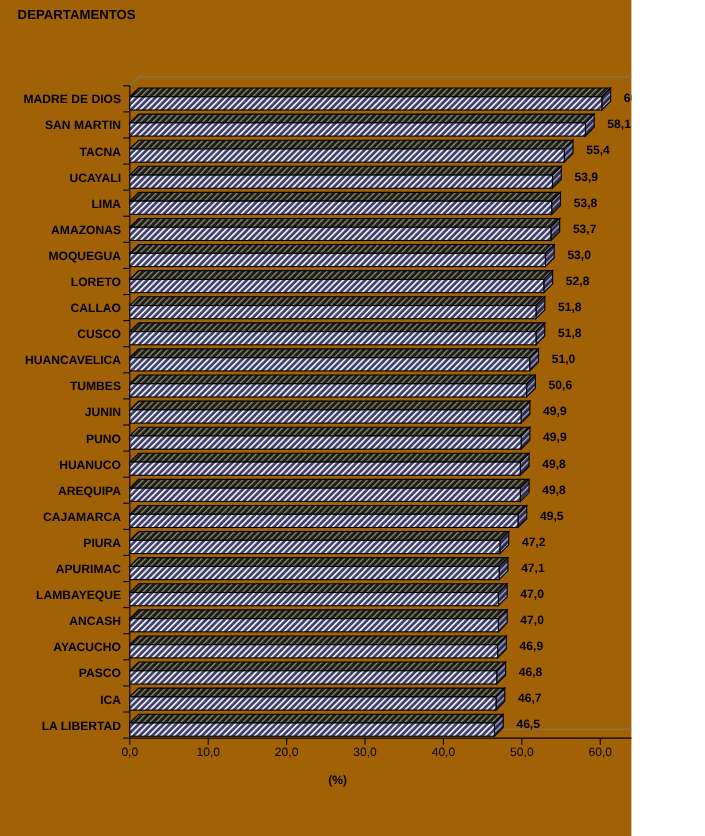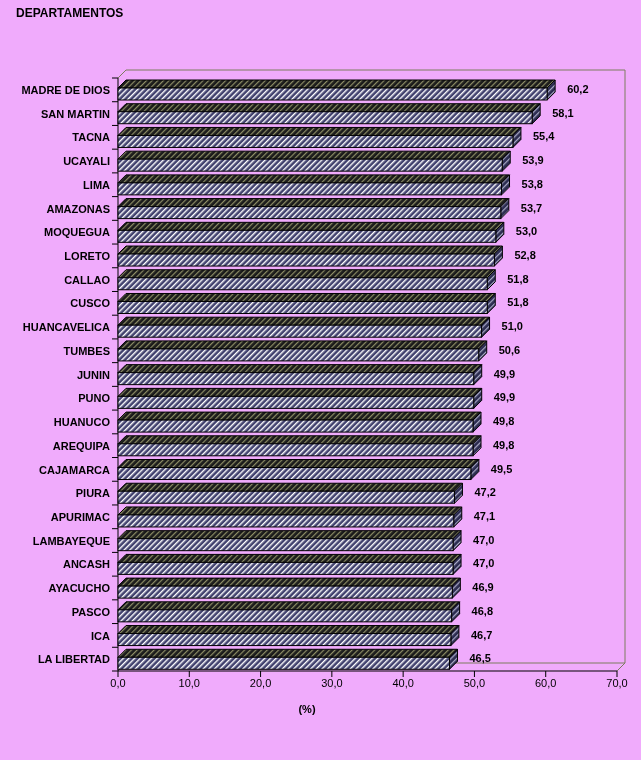--- a/index.html
+++ b/index.html
@@ -1,16 +1,16 @@
 <!DOCTYPE html>
 <html><head>
 <meta charset="utf-8">
 <style>
   html,body{margin:0;padding:0;background:#ffffff;}
-  #screen{position:relative;width:641px;height:760px;background:#f0abfc;overflow:hidden;
+  #screen{position:relative;width:574px;height:760px;background:#a16207;overflow:hidden;
           font-family:"Liberation Sans",sans-serif;}
   svg text{font-family:"Liberation Sans",sans-serif;}
 </style>
 </head>
 <body>
 
 <div id="screen">
   <svg id="chart-svg" width="641" height="760" viewBox="0 0 641 760">
     <defs id="chart-defs">
         <pattern id="hatch-front" width="4" height="4" patternUnits="userSpaceOnUse" patternTransform="rotate(45)">

